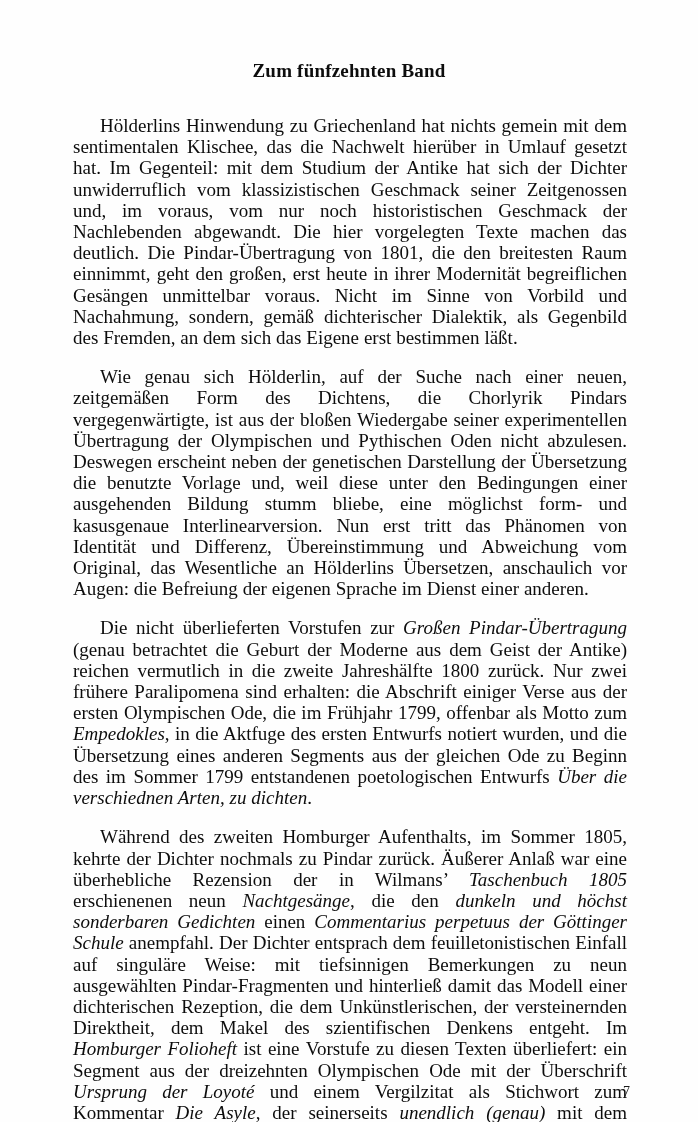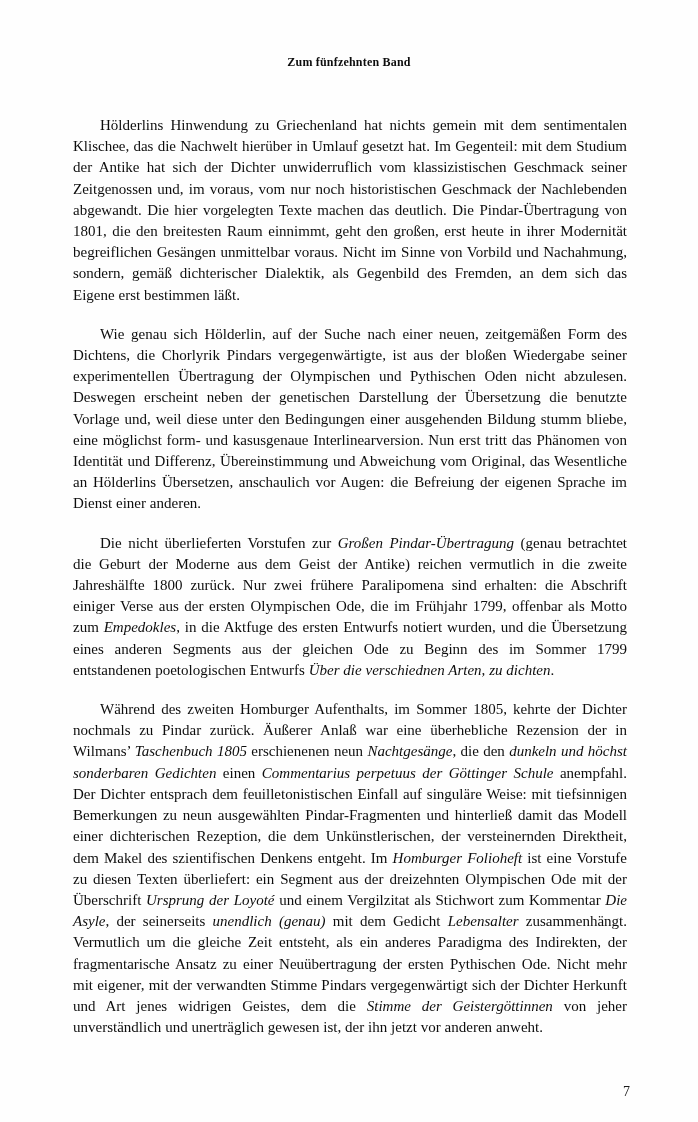--- a/index.html
+++ b/index.html
@@ -23,35 +23,35 @@
     height: 1122px;
     background: #fefefe;
   }
   .page-title {
     position: absolute;
     left: 0;
     top: 47px;
     width: 698px;
     text-align: center;
     font-weight: bold;
-    font-size: 12px;
+    font-size: 19px;
     letter-spacing: 0.2px;
     font-family: "Liberation Serif", "DejaVu Serif", serif;
   }
   .body-col {
     position: absolute;
     left: 73px;
     top: 115px;
     width: 554px;
   }
   p.para {
     margin: 0 0 18px 0;
     text-align: justify;
     text-justify: inter-word;
-    font-size: 15px;
+    font-size: 19px;
     line-height: 21.2px;
     text-indent: 27px;
     hyphens: manual;
     -webkit-hyphens: manual;
     word-spacing: 0.1px;
   }
   p.para:last-child { margin-bottom: 11px; }
   i, em { }
   .page-number {
     position: absolute;

